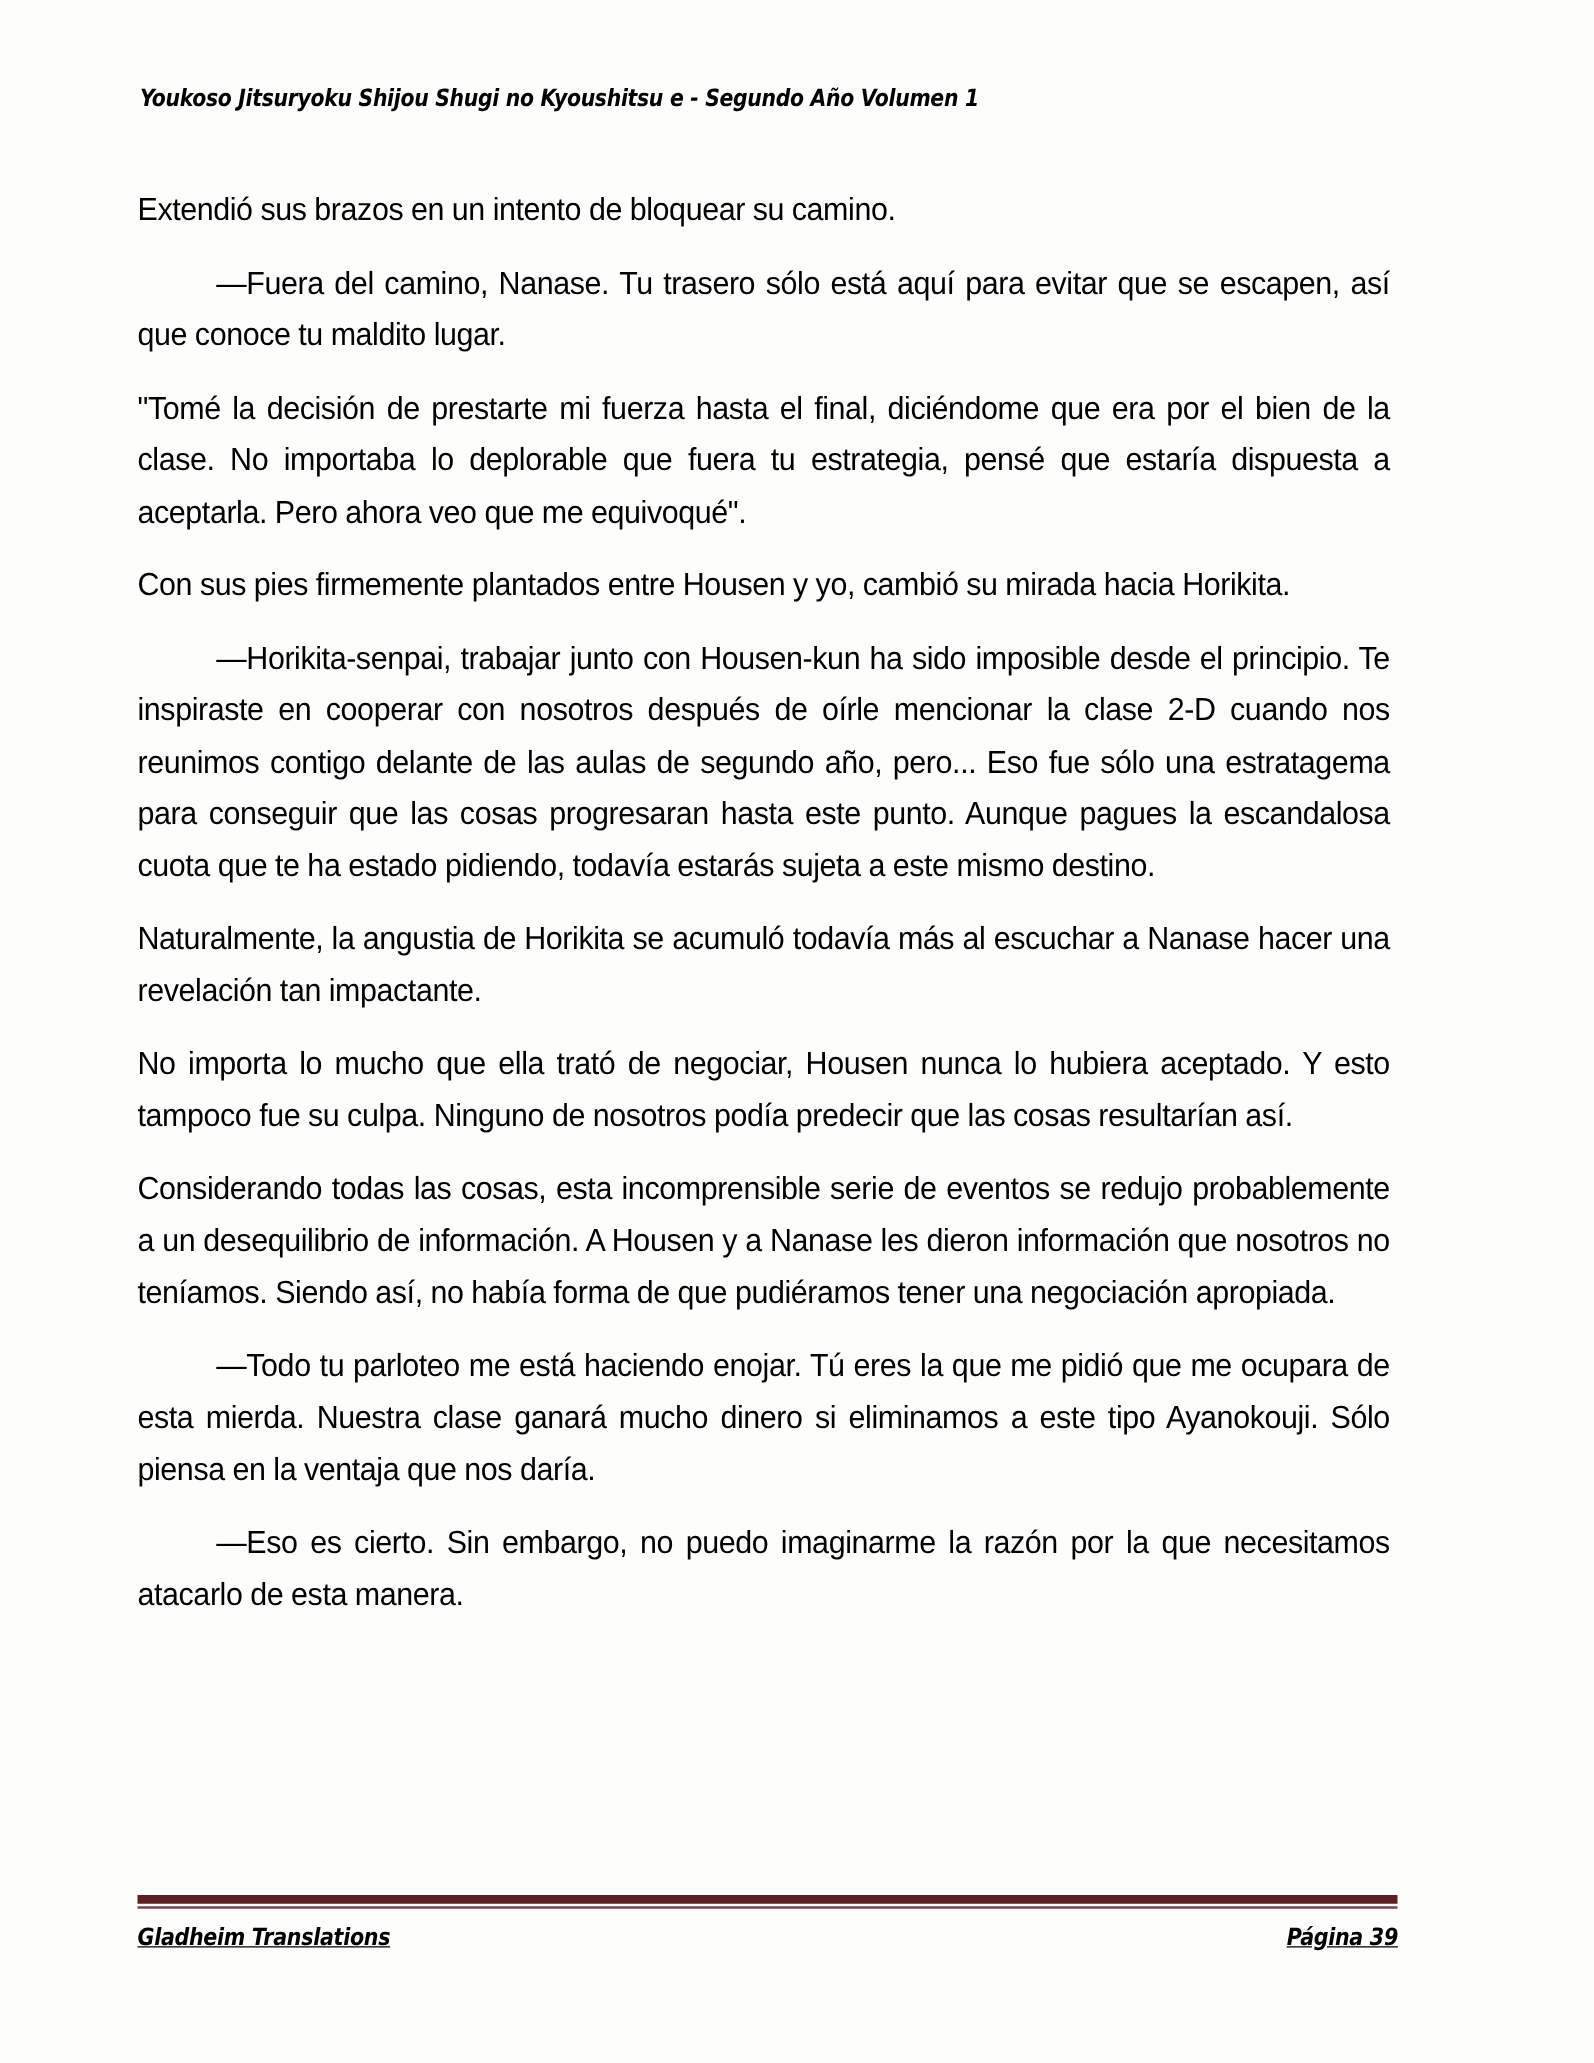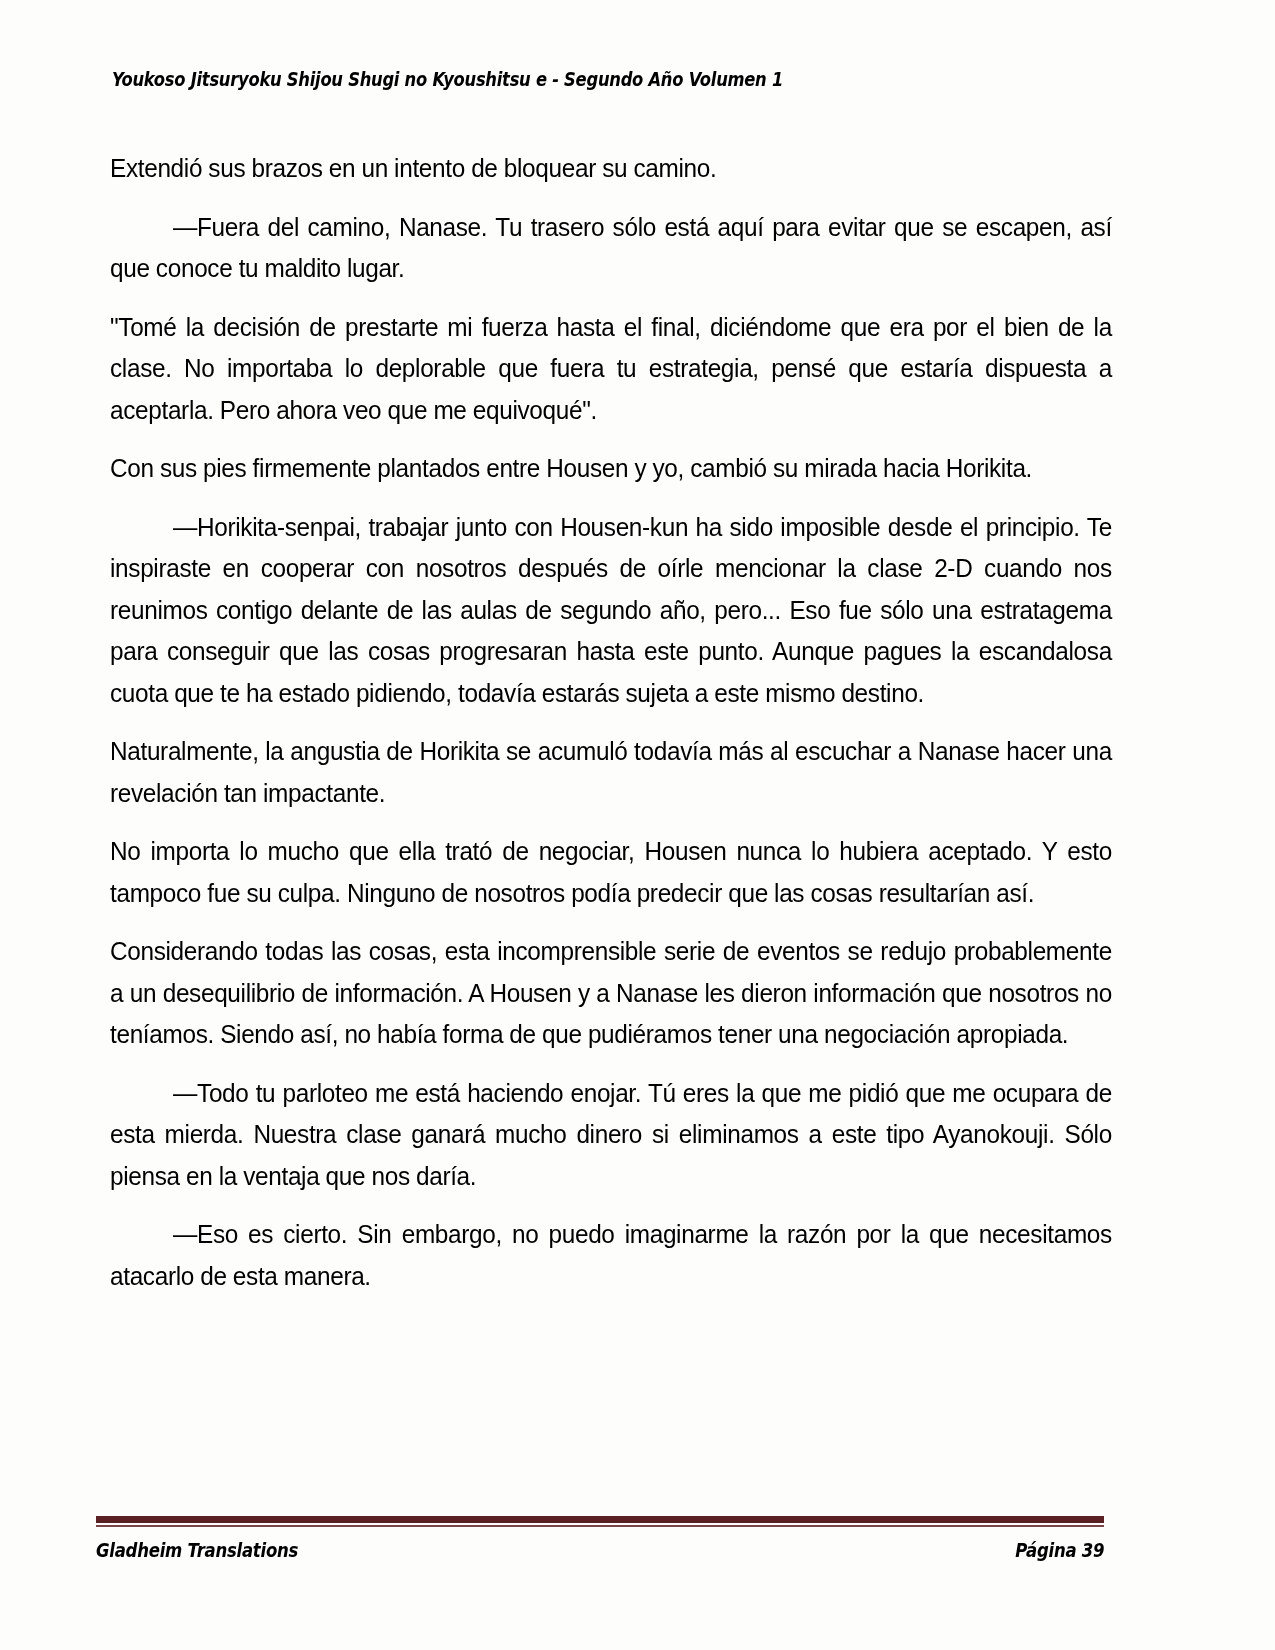--- a/index.html
+++ b/index.html
@@ -70,23 +70,24 @@
     text-indent: 66px;
   }
 
   .para:last-child {
     margin-bottom: 0;
   }
 
   
   .page-footer {
     position: absolute;
-    left: 96px;
+    left: 110px;
     bottom: 90px;
     width: 1008px;
+    text-decoration: underline;
   }
 
   .footer-rule {
     width: 100%;
     height: 11px;
     position: relative;
   }
 
   .footer-rule .bar-thick {
     position: absolute;

